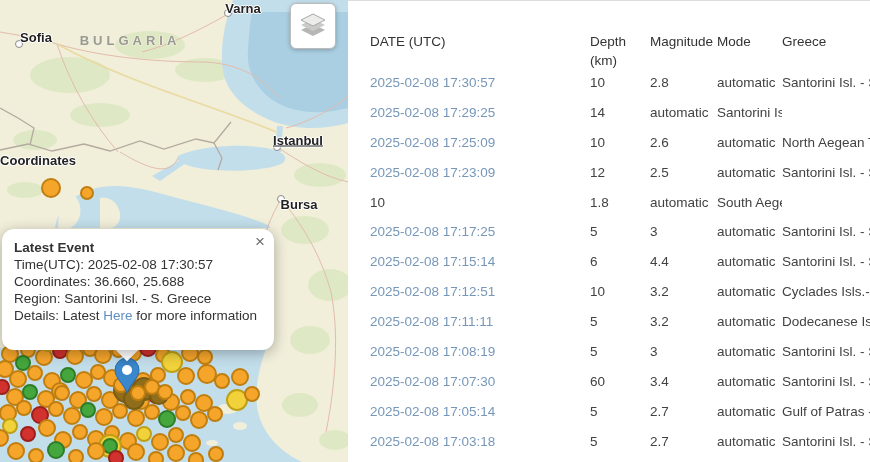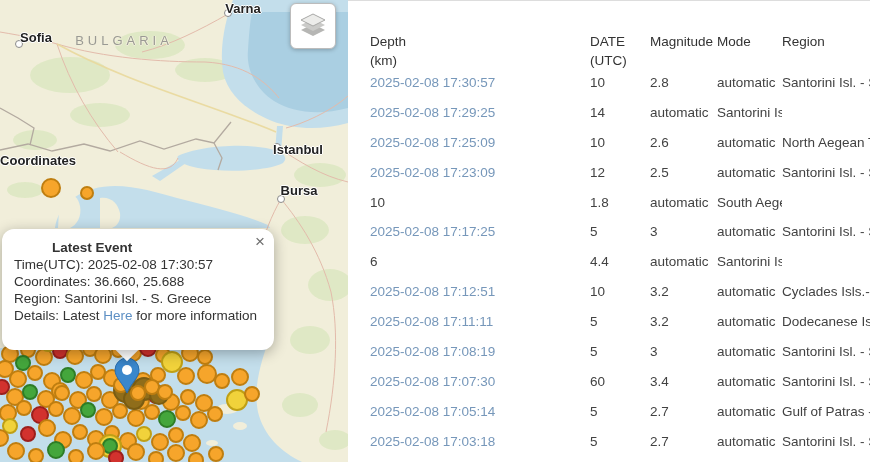--- a/index.html
+++ b/index.html
@@ -22,21 +22,21 @@
   .layers-btn{position:absolute;left:290px;top:3px;width:44px;height:44px;background:#fff;
               border:1px solid #bcbcbc;border-radius:6px;box-shadow:0 1px 4px rgba(0,0,0,.25);
               display:flex;align-items:center;justify-content:center;cursor:pointer;}
 
   
   .popup{position:absolute;left:2px;top:229px;width:272px;height:121px;background:#fff;border-radius:12px;
          box-shadow:0 3px 14px rgba(0,0,0,.3);z-index:30;}
   .popup-tip{position:absolute;left:119px;top:342px;width:16px;height:16px;background:#fff;
              transform:rotate(45deg);box-shadow:3px 3px 6px rgba(0,0,0,.12);z-index:29;}
   .popup-inner{padding:10px 12px 8px 12px;font-size:13.5px;color:#333;line-height:17px;}
-  .popup-title{font-weight:bold;margin-bottom:0;margin-left:38px;}
+  .popup-title{font-weight:bold;margin-bottom:0;}
   .popup-close{position:absolute;right:9px;top:4px;font-size:17px;color:#6f6f6f;cursor:pointer;line-height:17px;}
   .link{color:#5d8fc4;cursor:pointer;}
 
   .pin{position:absolute;left:112px;top:358px;z-index:20;}
 
   
   .panel{position:absolute;left:348px;top:0;width:522px;height:462px;background:#fff;border-top:1px solid #ddd;}
   .grid-row{display:grid;grid-template-columns:220px 60px 67px 65px minmax(0,1fr);}
   .thead{position:absolute;left:22px;top:31px;right:0;color:#333;font-size:13.5px;line-height:19px;}
   .rows{position:absolute;left:22px;top:67px;right:0;}
@@ -110,24 +110,24 @@
 
     <div id="citydots">
         <div class="citydot" style="left: 19px; top: 44px;"></div>
         <div class="citydot" style="left: 228px; top: 13px;"></div>
         <div class="citydot" style="left: 277px; top: 147px;"></div>
         <div class="citydot" style="left: 281px; top: 199px;"></div>
       </div>
     <div id="citylabels">
         <div class="citylabel" style="left: 243px; top: 8px;">Varna</div>
         <div class="citylabel" style="left: 36px; top: 37px;">Sofia</div>
-        <div class="countrylabel" style="left: 124px; top: 40px;">BULGARIA</div>
+        <div class="countrylabel" style="left: 130px; top: 40px; font-weight: bold;">BULGARIA</div>
         <div class="citylabel" style="left: 38px; top: 160px;">Coordinates</div>
-        <div class="citylabel" style="left: 298px; top: 149px;">Istanbul</div>
-        <div class="citylabel" style="left: 299px; top: 190px;">Bursa</div>
+        <div class="citylabel" style="left: 298px; top: 140px; text-decoration: underline;">Istanbul</div>
+        <div class="citylabel" style="left: 299px; top: 204px;">Bursa</div>
       </div>
     <div id="markers">
         <div class="qmarker" style="left: 51px; top: 188px; width: 20px; height: 20px; background: rgb(246, 165, 43); border: 2px solid rgb(191, 126, 16);"></div>
         <div class="qmarker" style="left: 87px; top: 193px; width: 14px; height: 14px; background: rgb(246, 165, 43); border: 2px solid rgb(191, 126, 16);"></div>
         <div class="qmarker" style="left: 10px; top: 354px; width: 18px; height: 18px; background: rgb(246, 165, 43); border: 2px solid rgb(191, 126, 16);"></div>
         <div class="qmarker" style="left: 28px; top: 350px; width: 16px; height: 16px; background: rgb(246, 165, 43); border: 2px solid rgb(191, 126, 16);"></div>
         <div class="qmarker" style="left: 44px; top: 357px; width: 18px; height: 18px; background: rgb(246, 165, 43); border: 2px solid rgb(191, 126, 16);"></div>
         <div class="qmarker" style="left: 60px; top: 351px; width: 16px; height: 16px; background: rgb(210, 50, 46); border: 2px solid rgb(156, 31, 28);"></div>
         <div class="qmarker" style="left: 75px; top: 356px; width: 18px; height: 18px; background: rgb(246, 165, 43); border: 2px solid rgb(191, 126, 16);"></div>
         <div class="qmarker" style="left: 90px; top: 349px; width: 16px; height: 16px; background: rgb(246, 165, 43); border: 2px solid rgb(191, 126, 16);"></div>
@@ -244,28 +244,28 @@
       <svg width="28" height="28" viewBox="0 0 28 28">
         <path d="M14,12 L26,18 L14,24 L2,18 Z" fill="#b6b6b4"></path>
         <path d="M14,7 L26,13 L14,19 L2,13 Z" fill="#cacac8"></path>
         <path d="M14,2 L26,8 L14,14 L2,8 Z" fill="#ececea" stroke="#a8a8a6" stroke-width="1"></path>
       </svg>
     </div>
   </div>
 
   <div class="panel">
     <div class="thead grid-row">
+      <div class="cell">DATE (UTC)</div>
       <div class="cell">
           <div>Depth</div>
           <div>(km)</div>
         </div>
-      <div class="cell">DATE (UTC)</div>
       <div class="cell">Magnitude</div>
       <div class="cell">Mode</div>
-      <div class="cell">Region</div>
+      <div class="cell">Greece</div>
     </div>
     <div class="rows" id="rows">
         <div class="row grid-row">
           <div class="cell date-cell">2025-02-08 17:30:57</div>
           <div class="cell ">10</div>
           <div class="cell ">2.8</div>
           <div class="cell ">automatic</div>
           <div class="cell ">Santorini Isl. - S. G</div>
         </div>
         <div class="row grid-row">
@@ -295,20 +295,21 @@
           <div class="cell ">South Aegean Se</div>
         </div>
         <div class="row grid-row">
           <div class="cell date-cell">2025-02-08 17:17:25</div>
           <div class="cell ">5</div>
           <div class="cell ">3</div>
           <div class="cell ">automatic</div>
           <div class="cell ">Santorini Isl. - S. G</div>
         </div>
         <div class="row grid-row">
+          <div class="cell date-cell">2025-02-08 17:15:14</div>
           <div class="cell ">6</div>
           <div class="cell ">4.4</div>
           <div class="cell ">automatic</div>
           <div class="cell ">Santorini Isl. - S. G</div>
         </div>
         <div class="row grid-row">
           <div class="cell date-cell">2025-02-08 17:12:51</div>
           <div class="cell ">10</div>
           <div class="cell ">3.2</div>
           <div class="cell ">automatic</div>

